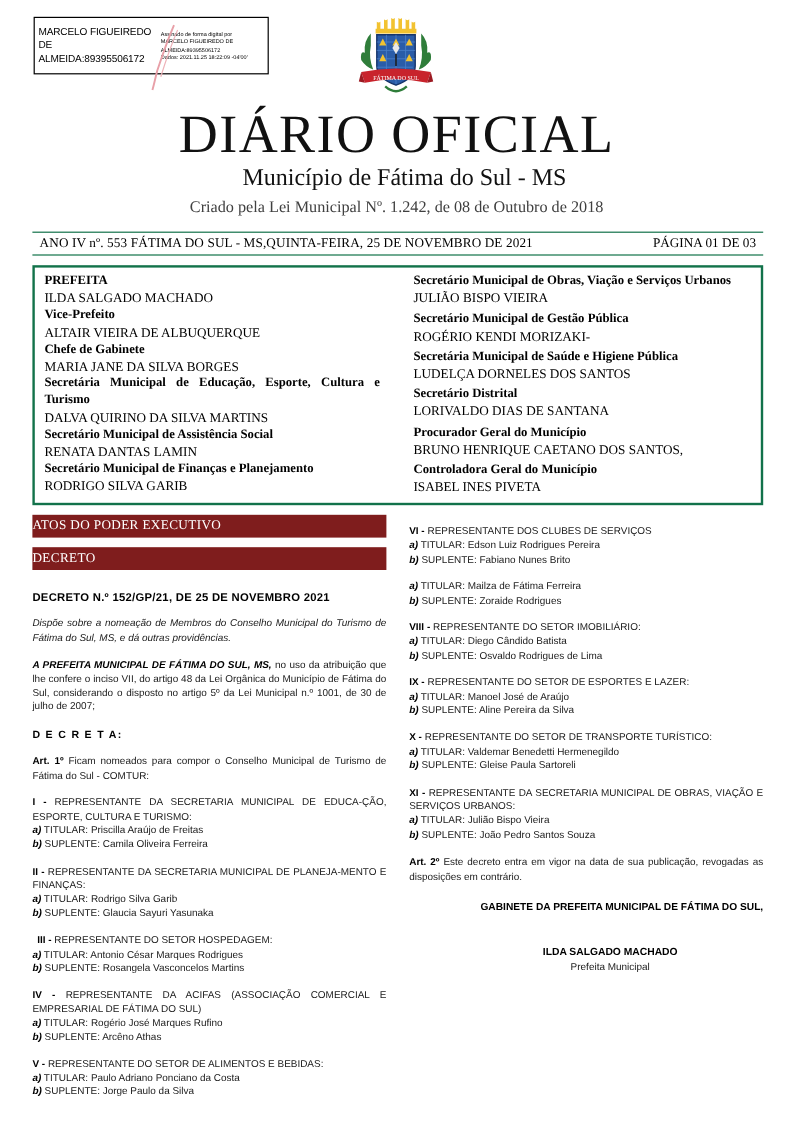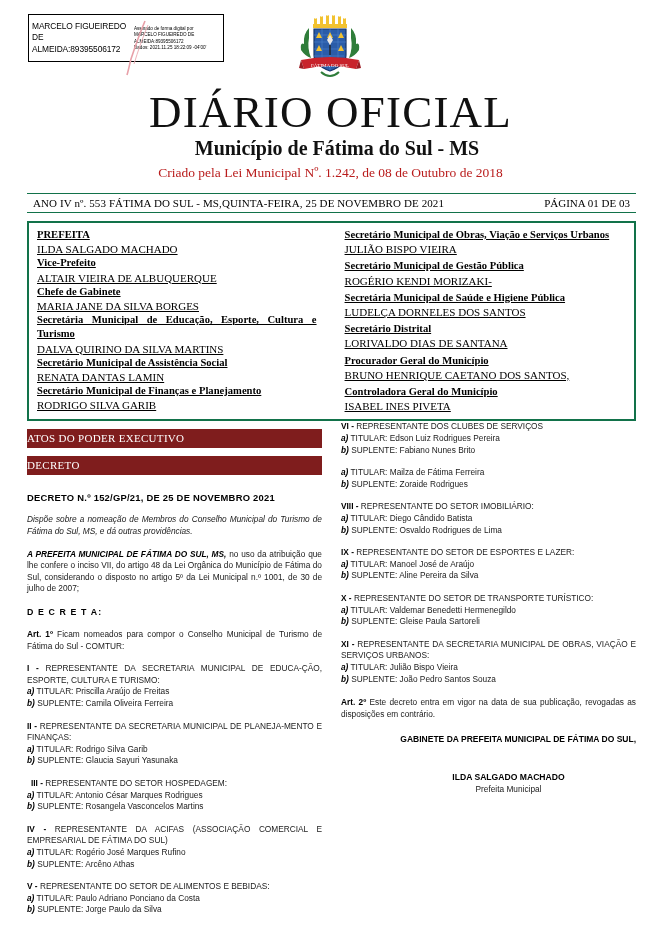--- a/index.html
+++ b/index.html
@@ -63,31 +63,31 @@
     font-family: "Liberation Serif", serif;
     font-weight: 400;
     font-size: 45px;
     line-height: 48px;
     letter-spacing: 1.2px;
     color: #111;
   }
   .masthead h2 {
     margin: 1px 0 0 13px;
     font-family: "Liberation Serif", serif;
-    font-weight: 700;
+    font-weight: 400;
     font-size: 20px;
     line-height: 23px;
     color: #111;
   }
   .masthead .created {
     margin: 5px 0 0 0;
     font-family: "Liberation Serif", serif;
     font-size: 13.5px;
     line-height: 16px;
-    color: #b91c1c;
+    color: #404040;
   }
 
   
   .edition {
     margin: 12px 25px 0 27px;
     border-top: 1.4px solid #12724a;
     border-bottom: 1.4px solid #12724a;
     padding: 2px 2px 2px 6px;
     font-family: "Liberation Serif", serif;
     font-size: 11px;
@@ -100,21 +100,20 @@
   .edition .ed-left { letter-spacing: 0.1px; }
   .edition .ed-right { padding-right: 4px; }
 
   
   .officials {
     margin: 8px 25px 0 27px;
     border: 2.2px solid #12724a;
     padding: 5px 8px 6px 8px;
     display: flex;
     gap: 26px;
-    text-decoration: underline;
   }
   .off-col { width: 50%; }
   .off-col.left { padding-right: 2px; }
   .off-title {
     font-family: "Liberation Serif", serif;
     font-weight: bold;
     font-size: 10.6px;
     line-height: 14.2px;
     text-align: justify;
     color: #000;
@@ -145,21 +144,21 @@
 
   
   .columns {
     margin: 0 25px 0 27px;
     display: flex;
     gap: 19px;
     align-items: flex-start;
   }
   .col { width: 50%; }
   .col-left { padding-top: 0; }
-  .col-right { padding-top: 0; }
+  .col-right { padding-top: 16px; }
 
   .body-txt {
     font-family: "Liberation Sans", sans-serif;
     font-size: 8.3px;
     line-height: 11.6px;
     color: #1a1a1a;
     text-align: justify;
   }
 
   .decree-title {

